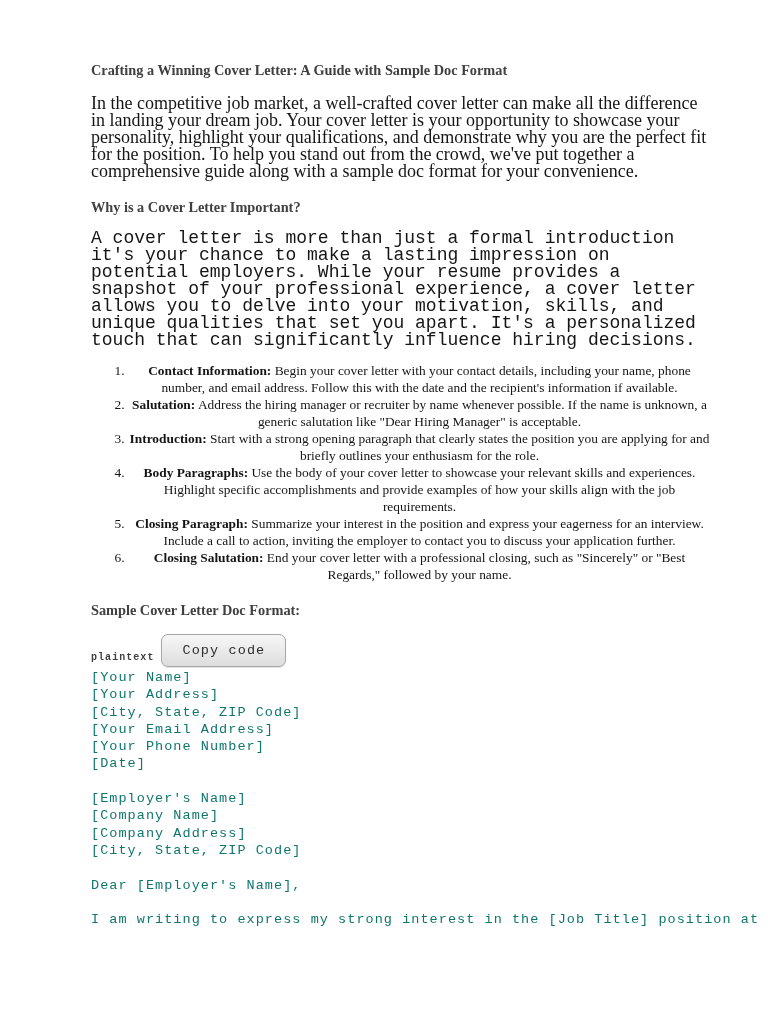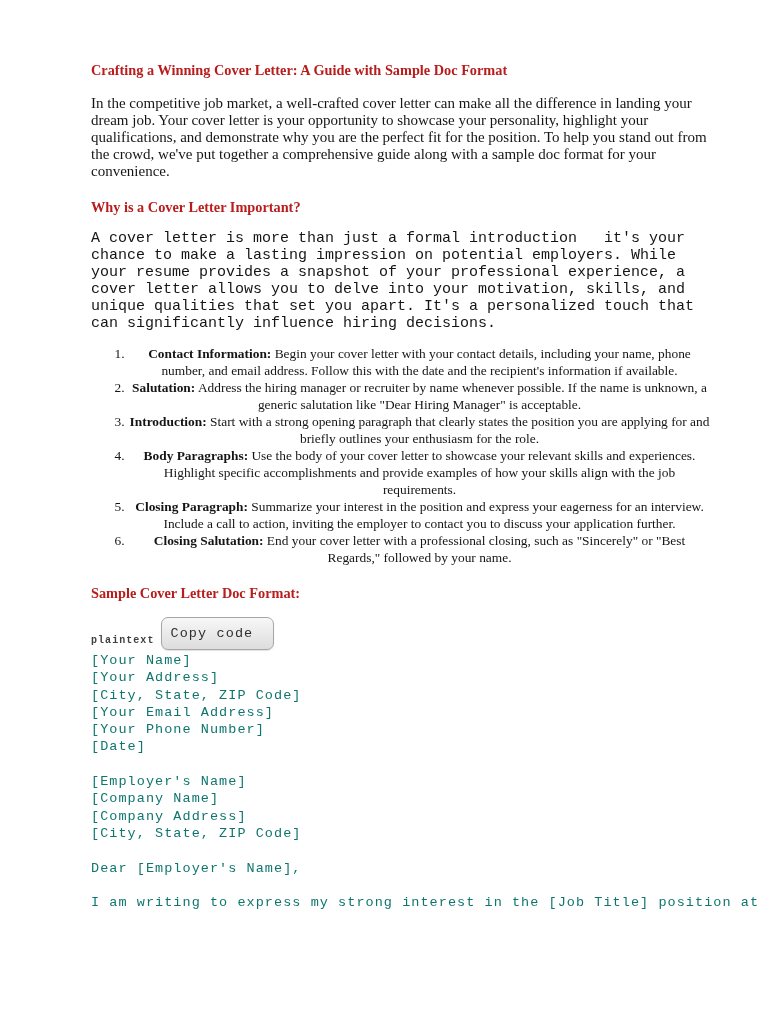--- a/index.html
+++ b/index.html
@@ -18,25 +18,25 @@
     box-sizing: border-box;
     width: 768px;
     height: 1024px;
     padding: 61px 57px 0 91px;
     background: #ffffff;
   }
   h1, h2 {
     font-size: 14.3px;
     line-height: 18px;
     font-weight: bold;
-    color: #b91c1c;
+    color: #404040;
     margin: 0;
   }
   p {
-    font-size: 15px;
+    font-size: 18px;
     line-height: 17px;
     margin: 0;
   }
   p.intro       { margin-top: 16px; }
   h2.why        { margin-top: 18px; }
   p.why         { margin-top: 14px; white-space: pre-wrap; font-family: Liberation Mono, monospace; }
   h2.structure  { margin-top: 16px; }
   ol.structure-list {
     margin: 13px 0 0 0;
     padding: 0 0 0 37px;
@@ -64,21 +64,21 @@
     font-weight: bold;
   }
   .copy-btn {
     font-family: "Liberation Mono", monospace;
     font-size: 13.5px;
     letter-spacing: 1.1px;
     color: #2e2e2e;
     background: linear-gradient(#f7f7f7, #dddddd);
     border: 1px solid #a6a6a6;
     border-radius: 7px;
-    padding: 5px 20px 6px 8px;
+    padding: 5px 20px 6px 20px;
     height: 33px;
     box-shadow: 0 1px 1px rgba(0,0,0,0.12);
     cursor: pointer;
   }
   pre.code-block {
     margin: 2px 0 0 0;
     font-family: "Liberation Mono", monospace;
     font-size: 13.5px;
     letter-spacing: 1.05px;
     line-height: 17.3px;

